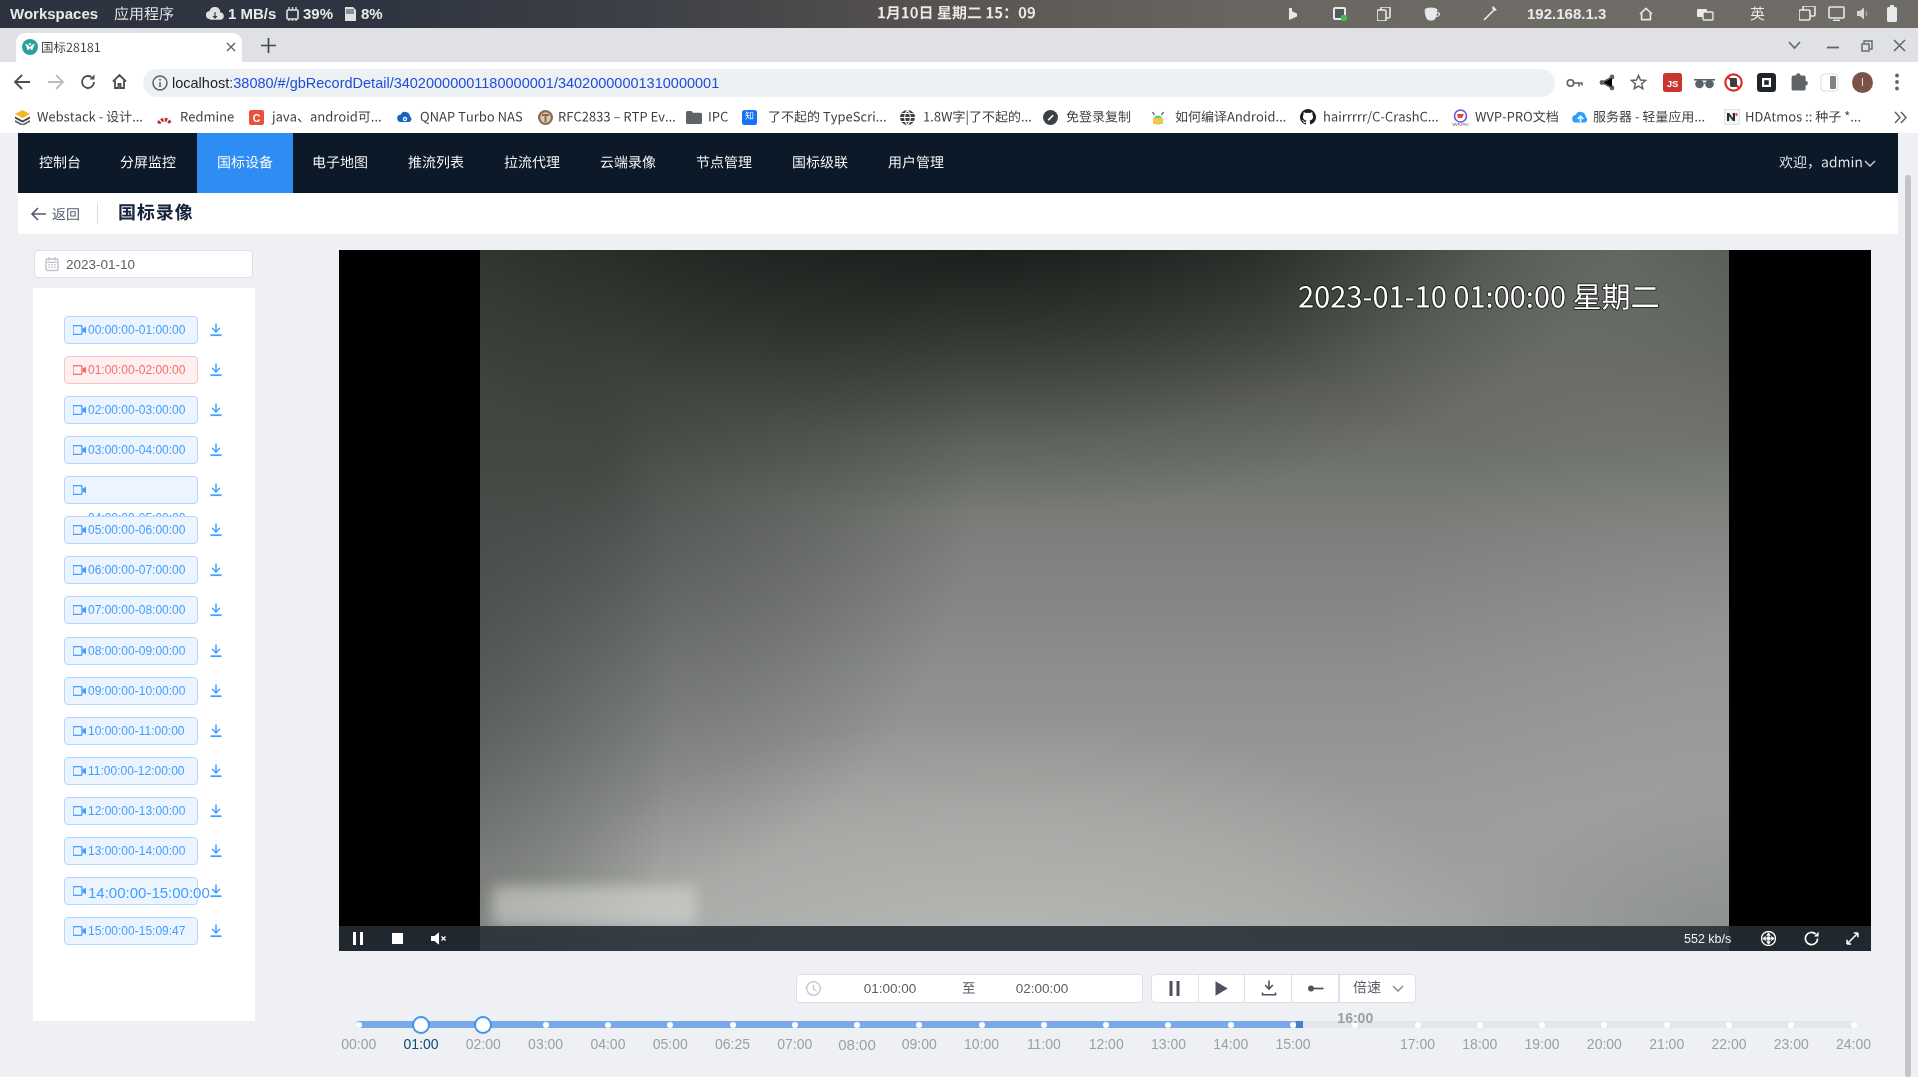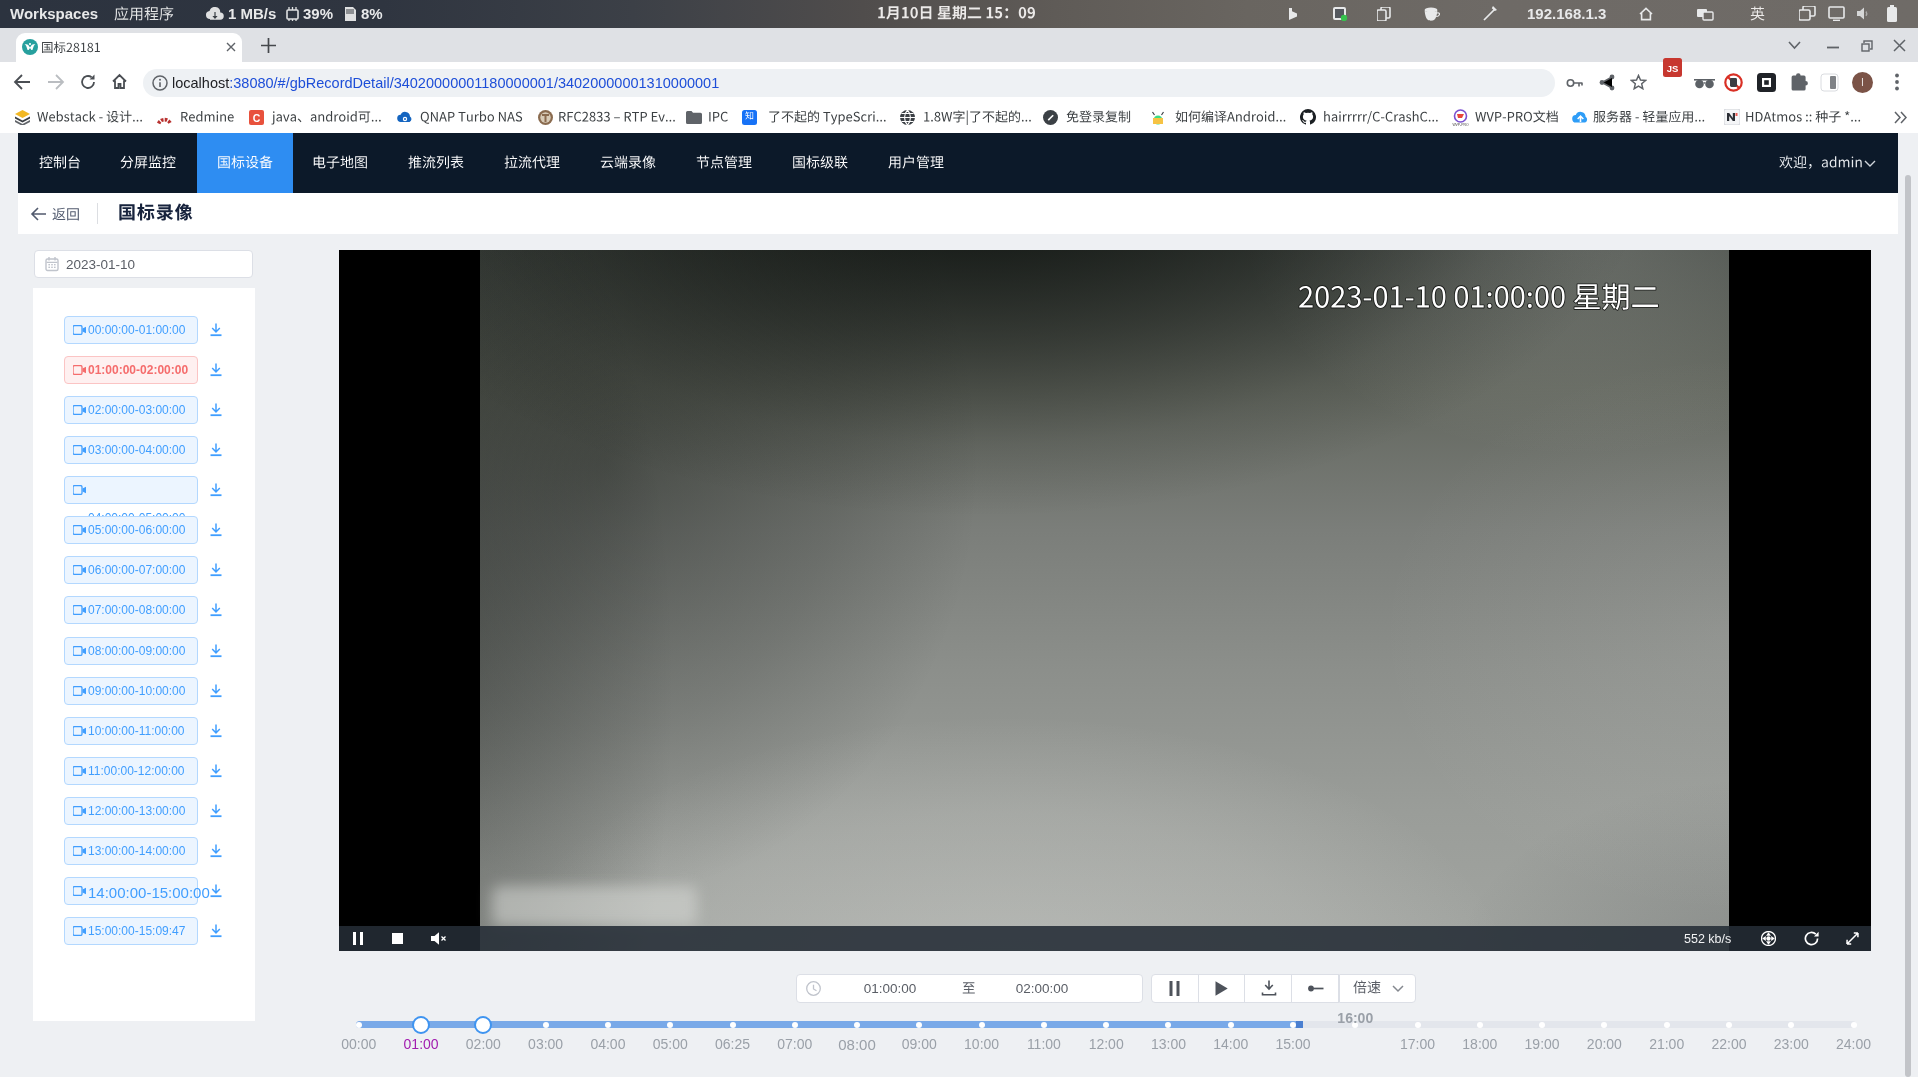--- a/index.html
+++ b/index.html
@@ -161,21 +161,21 @@
     </svg></div>
 <div style="position:absolute;left:1599px;top:74px;width:16px;height:17px;line-height:0;"><svg width="16" height="17" viewBox="0 0 16 17">
       <circle cx="13" cy="3" r="2.4" fill="#5f6368"></circle>
       <circle cx="3" cy="8.5" r="2.4" fill="#5f6368"></circle>
       <circle cx="13" cy="14" r="2.4" fill="#5f6368"></circle>
       <path stroke="#5f6368" stroke-width="1.5" d="M13 3L3 8.5l10 5.5"></path>
     </svg></div>
 <div style="position:absolute;left:1630px;top:74px;width:17px;height:16px;line-height:0;"><svg width="17" height="16" viewBox="0 0 17 16">
       <path fill="none" stroke="#5f6368" stroke-width="1.5" d="M8.5 1.5l2 4.6 5 .4-3.8 3.3 1.1 4.9-4.3-2.6-4.3 2.6 1.1-4.9L1.5 6.5l5-.4z"></path>
     </svg></div>
-<div style="position:absolute;left:1663px;top:58px;width:19px;height:31px;line-height:0;"><svg width="19" height="19" viewBox="0 0 19 19">
+<div style="position:absolute;left:1663px;top:73px;width:19px;height:31px;line-height:0;"><svg width="19" height="19" viewBox="0 0 19 19">
       <rect width="19" height="19" rx="2.5" fill="#c7372f"></rect>
       <text x="9.5" y="14" font-size="9.5" font-weight="bold" fill="#fff" text-anchor="middle" font-family="Liberation Sans">JS</text>
     </svg></div>
 <div style="position:absolute;left:1694px;top:76px;width:21px;height:13px;line-height:0;"><svg width="21" height="13" viewBox="0 0 21 13">
       <path fill="#5c6166" d="M0 3h21v1.6H0z"></path>
       <circle cx="5.5" cy="8" r="4.3" fill="#5c6166"></circle>
       <circle cx="15.5" cy="8" r="4.3" fill="#5c6166"></circle>
       <path fill="none" stroke="#5c6166" stroke-width="1.4" d="M9.8 7a1.7 1.7 0 0 1 1.4 0"></path>
     </svg></div>
 <div style="position:absolute;left:1724px;top:73px;width:19px;height:19px;line-height:0;"><svg width="19" height="19" viewBox="0 0 19 19">
@@ -635,21 +635,21 @@
 <div style="position:absolute;left:209px;top:323.0px;width:14px;height:15px;line-height:0;"><svg width="14" height="15" viewBox="0 0 14 15">
       <path fill="none" stroke="#409eff" stroke-width="1.5" d="M7 0.5v8M3.2 5L7 8.9 10.8 5"></path>
       <path stroke="#409eff" stroke-width="1.8" d="M1.5 12.2h11" fill="none"></path>
     </svg></div>
 <div style="position:absolute;left:64px;top:356px;width:134px;height:28px;background:#fef0f0;border:1px solid #fbc4c4;border-radius:4px;box-sizing:border-box;"></div>
 <div style="position:absolute;left:73px;top:365.07px;width:13px;height:10px;line-height:0;"><svg width="13" height="10" viewBox="0 0 13 10">
       <rect x="0" y="0.5" width="9" height="9" rx="1.6" fill="none" stroke="#f56c6c" stroke-width="1.3"></rect>
       <path fill="#f56c6c" d="M9.5 3.6L13 1.8v6.4L9.5 6.4z"></path>
       <rect x="11" y="4" width="2" height="2" fill="#f56c6c"></rect>
     </svg></div>
-<div style="position:absolute;left:88px;top:363.07px;font-size:12px;color:#f56c6c;font-weight:bold;white-space:nowrap;">01:00:00-02:00:00</div>
+<div style="position:absolute;left:88px;top:363.07px;font-size:12px;color:#f56c6c;font-weight:normal;white-space:nowrap;">01:00:00-02:00:00</div>
 <div style="position:absolute;left:209px;top:363.07px;width:14px;height:15px;line-height:0;"><svg width="14" height="15" viewBox="0 0 14 15">
       <path fill="none" stroke="#409eff" stroke-width="1.5" d="M7 0.5v8M3.2 5L7 8.9 10.8 5"></path>
       <path stroke="#409eff" stroke-width="1.8" d="M1.5 12.2h11" fill="none"></path>
     </svg></div>
 <div style="position:absolute;left:64px;top:396px;width:134px;height:28px;background:#ecf5ff;border:1px solid #b3d8ff;border-radius:4px;box-sizing:border-box;"></div>
 <div style="position:absolute;left:73px;top:405.14px;width:13px;height:10px;line-height:0;"><svg width="13" height="10" viewBox="0 0 13 10">
       <rect x="0" y="0.5" width="9" height="9" rx="1.6" fill="none" stroke="#409eff" stroke-width="1.3"></rect>
       <path fill="#409eff" d="M9.5 3.6L13 1.8v6.4L9.5 6.4z"></path>
       <rect x="11" y="4" width="2" height="2" fill="#409eff"></rect>
     </svg></div>
@@ -920,21 +920,21 @@
 <div style="position:absolute;left:1476.8px;top:1021.5px;width:6px;height:6px;border-radius:50%;background:#fff;"></div>
 <div style="position:absolute;left:1539.1px;top:1021.5px;width:6px;height:6px;border-radius:50%;background:#fff;"></div>
 <div style="position:absolute;left:1601.4px;top:1021.5px;width:6px;height:6px;border-radius:50%;background:#fff;"></div>
 <div style="position:absolute;left:1663.7px;top:1021.5px;width:6px;height:6px;border-radius:50%;background:#fff;"></div>
 <div style="position:absolute;left:1726.0px;top:1021.5px;width:6px;height:6px;border-radius:50%;background:#fff;"></div>
 <div style="position:absolute;left:1788.2px;top:1021.5px;width:6px;height:6px;border-radius:50%;background:#fff;"></div>
 <div style="position:absolute;left:1850.5px;top:1021.5px;width:6px;height:6px;border-radius:50%;background:#fff;"></div>
 <div style="position:absolute;left:412.1px;top:1015.5px;width:18px;height:18px;border-radius:50%;background:#fff;border:2.5px solid #3f94f0;box-sizing:border-box;z-index:3;"></div>
 <div style="position:absolute;left:474.4px;top:1015.5px;width:18px;height:18px;border-radius:50%;background:#fff;border:2.5px solid #3f94f0;box-sizing:border-box;z-index:3;"></div>
 <div style="position:absolute;left:358.8px;top:1036px;font-size:14px;color:#9aa0a8;font-weight:normal;white-space:nowrap;transform:translateX(-50%);">00:00</div>
-<div style="position:absolute;left:421.08000000000004px;top:1036px;font-size:14px;color:#a21caf;font-weight:normal;white-space:nowrap;transform:translateX(-50%);">01:00</div>
+<div style="position:absolute;left:421.08000000000004px;top:1036px;font-size:14px;color:#0c4a6e;font-weight:normal;white-space:nowrap;transform:translateX(-50%);">01:00</div>
 <div style="position:absolute;left:483.36px;top:1036px;font-size:14px;color:#9aa0a8;font-weight:normal;white-space:nowrap;transform:translateX(-50%);">02:00</div>
 <div style="position:absolute;left:545.64px;top:1036px;font-size:14px;color:#9aa0a8;font-weight:normal;white-space:nowrap;transform:translateX(-50%);">03:00</div>
 <div style="position:absolute;left:607.9200000000001px;top:1036px;font-size:14px;color:#9aa0a8;font-weight:normal;white-space:nowrap;transform:translateX(-50%);">04:00</div>
 <div style="position:absolute;left:670.2px;top:1036px;font-size:14px;color:#9aa0a8;font-weight:normal;white-space:nowrap;transform:translateX(-50%);">05:00</div>
 <div style="position:absolute;left:732.48px;top:1036px;font-size:14px;color:#9aa0a8;font-weight:normal;white-space:nowrap;transform:translateX(-50%);">06:25</div>
 <div style="position:absolute;left:794.76px;top:1036px;font-size:14px;color:#9aa0a8;font-weight:normal;white-space:nowrap;transform:translateX(-50%);">07:00</div>
 <div style="position:absolute;left:857.04px;top:1036px;font-size:15px;color:#9aa0a8;font-weight:normal;white-space:nowrap;transform:translateX(-50%);">08:00</div>
 <div style="position:absolute;left:919.3199999999999px;top:1036px;font-size:14px;color:#9aa0a8;font-weight:normal;white-space:nowrap;transform:translateX(-50%);">09:00</div>
 <div style="position:absolute;left:981.5999999999999px;top:1036px;font-size:14px;color:#9aa0a8;font-weight:normal;white-space:nowrap;transform:translateX(-50%);">10:00</div>
 <div style="position:absolute;left:1043.88px;top:1036px;font-size:14px;color:#9aa0a8;font-weight:normal;white-space:nowrap;transform:translateX(-50%);">11:00</div>

